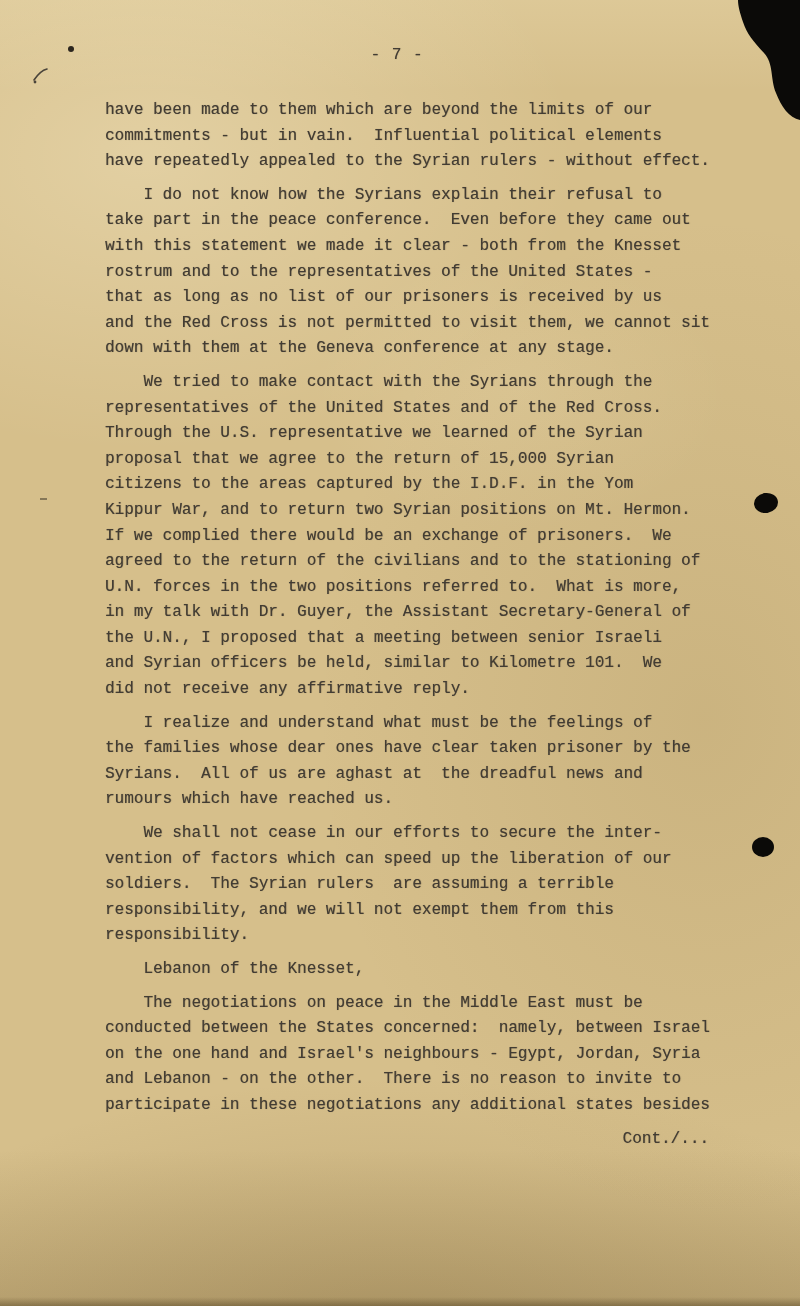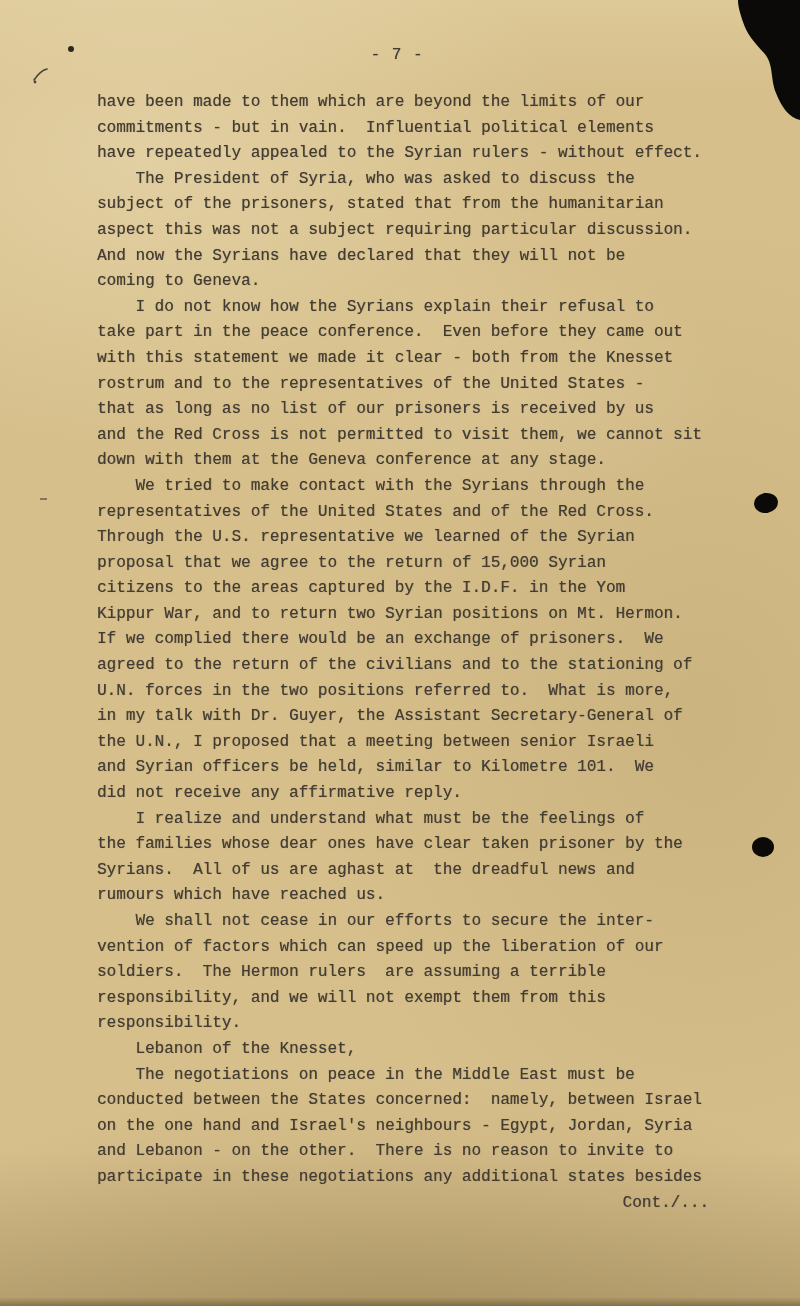--- a/index.html
+++ b/index.html
@@ -31,21 +31,21 @@
     position: absolute; top: 46px; left: 97px; width: 600px;
     text-align: center;
     font-size: 16px; letter-spacing: 1px;
     text-shadow: 0.4px 0.4px 0.7px rgba(56,50,40,0.55);
   }
   .body-text {
     position: absolute; top: 90px; left: 97px; width: 626px;
     font-size: 16px; line-height: 25.6px;
   }
   .para {
-    margin: 0;
+    margin: 8px;
     white-space: pre-wrap;
     text-shadow: 0.4px 0.4px 0.7px rgba(56,50,40,0.55);
   }
   .cont {
     margin-top: 0;
     text-align: right;
     padding-right: 14px;
     white-space: pre;
     text-shadow: 0.4px 0.4px 0.7px rgba(56,50,40,0.55);
   }
@@ -59,25 +59,20 @@
 <body>
 
 <div class="scan">
 
   <div class="pagenum">- 7 -</div>
 
   <div class="body-text">
     <p class="para">have been made to them which are beyond the limits of our
 commitments - but in vain.  Influential political elements
 have repeatedly appealed to the Syrian rulers - without effect.</p>
-    <p class="para">    The President of Syria, who was asked to discuss the
-subject of the prisoners, stated that from the humanitarian
-aspect this was not a subject requiring particular discussion.
-And now the Syrians have declared that they will not be
-coming to Geneva.</p>
     <p class="para">    I do not know how the Syrians explain their refusal to
 take part in the peace conference.  Even before they came out
 with this statement we made it clear - both from the Knesset
 rostrum and to the representatives of the United States -
 that as long as no list of our prisoners is received by us
 and the Red Cross is not permitted to visit them, we cannot sit
 down with them at the Geneva conference at any stage.</p>
     <p class="para">    We tried to make contact with the Syrians through the
 representatives of the United States and of the Red Cross.
 Through the U.S. representative we learned of the Syrian
@@ -90,21 +85,21 @@
 in my talk with Dr. Guyer, the Assistant Secretary-General of
 the U.N., I proposed that a meeting between senior Israeli
 and Syrian officers be held, similar to Kilometre 101.  We
 did not receive any affirmative reply.</p>
     <p class="para">    I realize and understand what must be the feelings of
 the families whose dear ones have clear taken prisoner by the
 Syrians.  All of us are aghast at  the dreadful news and
 rumours which have reached us.</p>
     <p class="para">    We shall not cease in our efforts to secure the inter-
 vention of factors which can speed up the liberation of our
-soldiers.  The Hermon rulers  are assuming a terrible
+soldiers.  The Syrian rulers  are assuming a terrible
 responsibility, and we will not exempt them from this
 responsibility.</p>
     <p class="para">    Lebanon of the Knesset,</p>
     <p class="para">    The negotiations on peace in the Middle East must be
 conducted between the States concerned:  namely, between Israel
 on the one hand and Israel's neighbours - Egypt, Jordan, Syria
 and Lebanon - on the other.  There is no reason to invite to
 participate in these negotiations any additional states besides</p>
     <div class="cont">Cont./...</div>
   </div>

